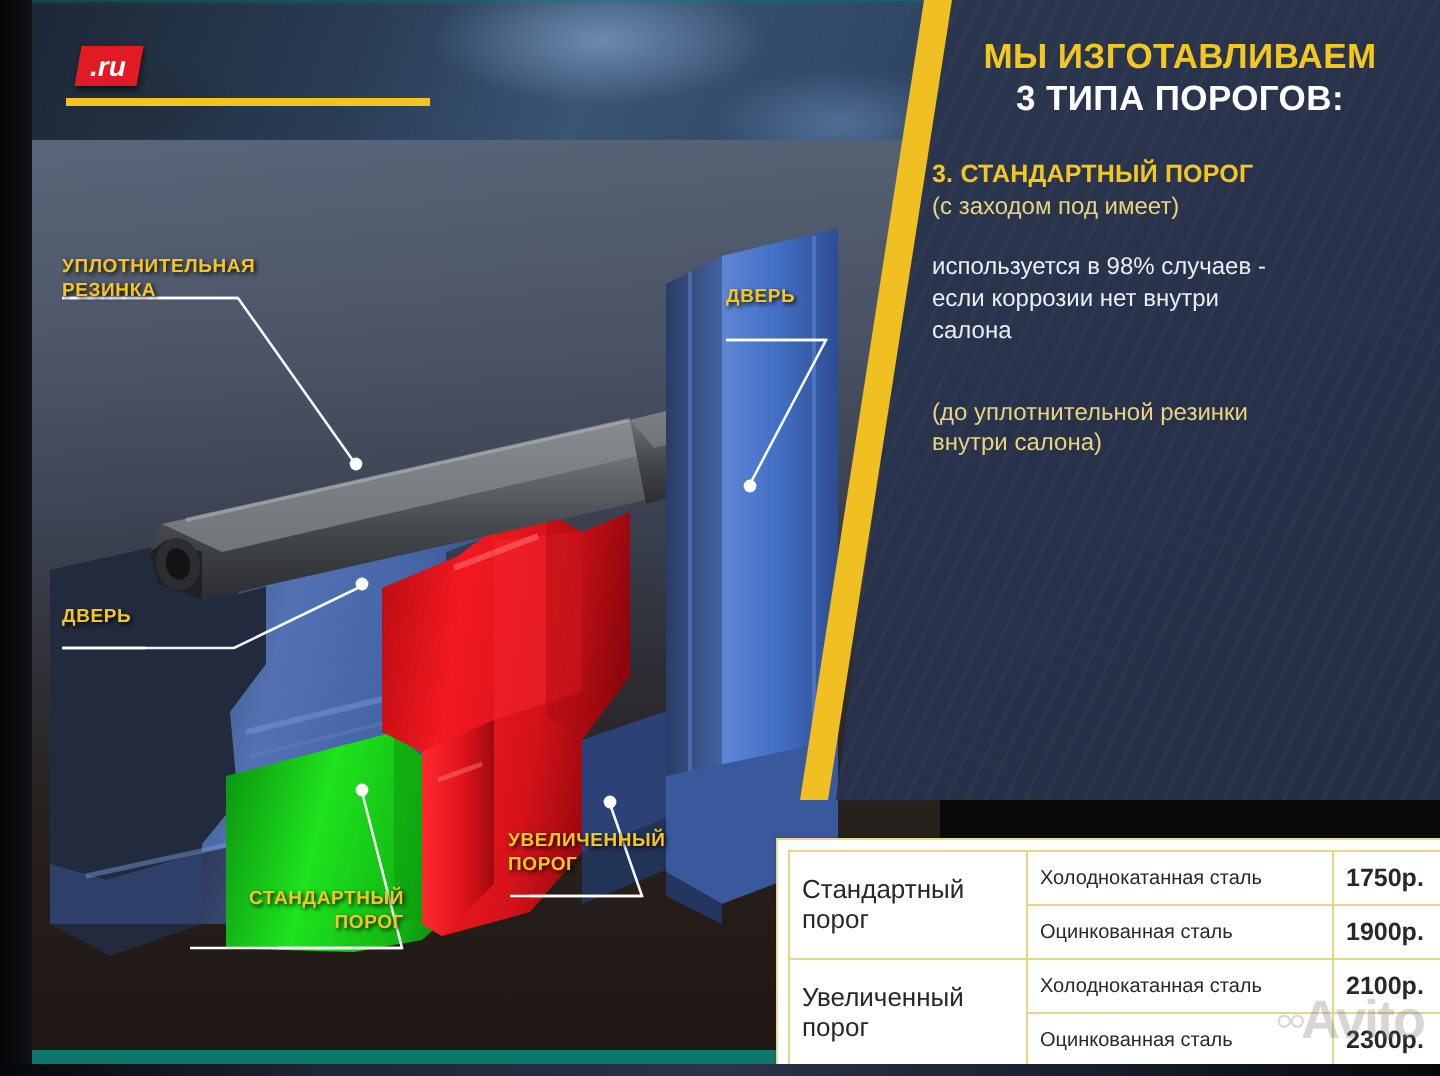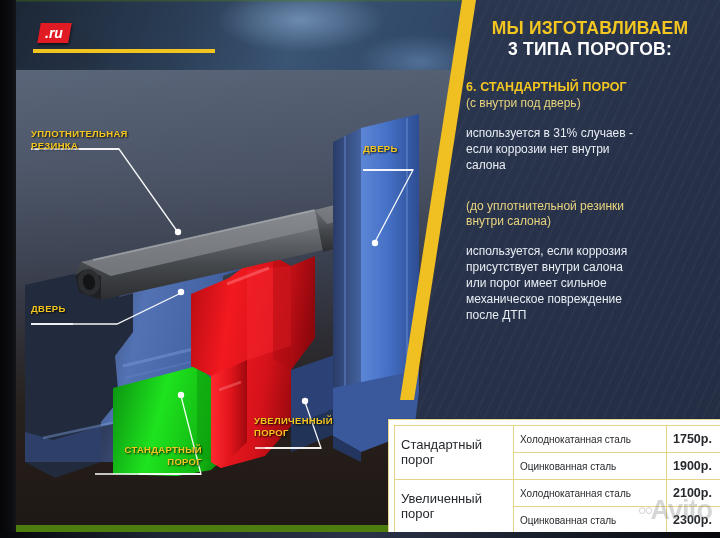--- a/index.html
+++ b/index.html
@@ -15,21 +15,21 @@
     background: #0a0a0c;
     font-family: "Liberation Sans", sans-serif;
   }
 
   
   #left-panel {
     position: absolute;
     left: 0; top: 0;
     width: 470px; height: 538px;
     overflow: hidden;
-    background: #4d7c0f;
+    background: #0f766e;
   }
   
   .logo-backdrop {
     position: absolute;
     left: 0; top: 0; width: 470px; height: 72px;
     background:
       radial-gradient(ellipse 120px 46px at 300px 20px, rgba(150,185,225,.55), rgba(150,185,225,0) 70%),
       radial-gradient(ellipse 90px 40px at 420px 62px, rgba(120,160,205,.45), rgba(120,160,205,0) 70%),
       radial-gradient(ellipse 70px 35px at 70px 52px, rgba(35,45,62,.8), rgba(35,45,62,0) 70%),
       linear-gradient(110deg, #1b2533 0%, #2a3d55 38%, #3a5474 62%, #2d4363 100%);
@@ -119,21 +119,21 @@
   #label-seal  { left: 31px;  top: 128px; }
   #label-body  { left: 31px;  top: 303px; }
   #label-door  { left: 363px; top: 143px; }
   #label-std   { left: 92px;  top: 444px; text-align: right; width:110px;}
   #label-big   { left: 254px; top: 415px; }
 
   
   #right-panel {
     position: absolute;
     left: 400px; top: 0;
-    width: 320px; height: 538px;
+    width: 320px; height: 400px;
     overflow: hidden;
   }
   .right-bg {
     position: absolute;
     left: 0; top: 0; width: 320px; height: 538px;
     background: linear-gradient(135deg, #2b3750 0%, #27324a 45%, #222c42 100%);
     clip-path: polygon(70px 0, 320px 0, 320px 538px, 0 538px);
   }
   .right-bg::after{
     content:"";
@@ -406,35 +406,30 @@
     <div class="right-bg"></div>
     <div class="yellow-stripe"></div>
 
     <div id="info">
       <div class="headline">
         <span class="l1">МЫ ИЗГОТАВЛИВАЕМ</span>
         <span class="l2">3 ТИПА ПОРОГОВ:</span>
       </div>
 
       <div class="sect" id="sect-1">
-        <div class="sect-title">6. СТАНДАРТНЫЙ ПОРОГ</div>
-        <div class="sect-sub">(с внутри под дверь)</div>
-        <div class="sect-body">используется в 31% случаев -
+        <div class="sect-title">3. СТАНДАРТНЫЙ ПОРОГ</div>
+        <div class="sect-sub">(с заходом под имеет)</div>
+        <div class="sect-body">используется в 98% случаев -
 если коррозии нет внутри
 салона</div>
       </div>
 
       <div class="sect" id="sect-2">
         <div class="sect-sub">(до уплотнительной резинки
 внутри салона)</div>
-        <div class="sect-body">используется, если коррозия
-присутствует внутри салона
-или порог имеет сильное
-механическое повреждение
-после ДТП</div>
       </div>
     </div>
   </div>
 
   <div id="price-table">
     <table class="pt">
       <tbody>
         <tr>
           <td class="pt-type" rowspan="2">Стандартный
 порог</td>

